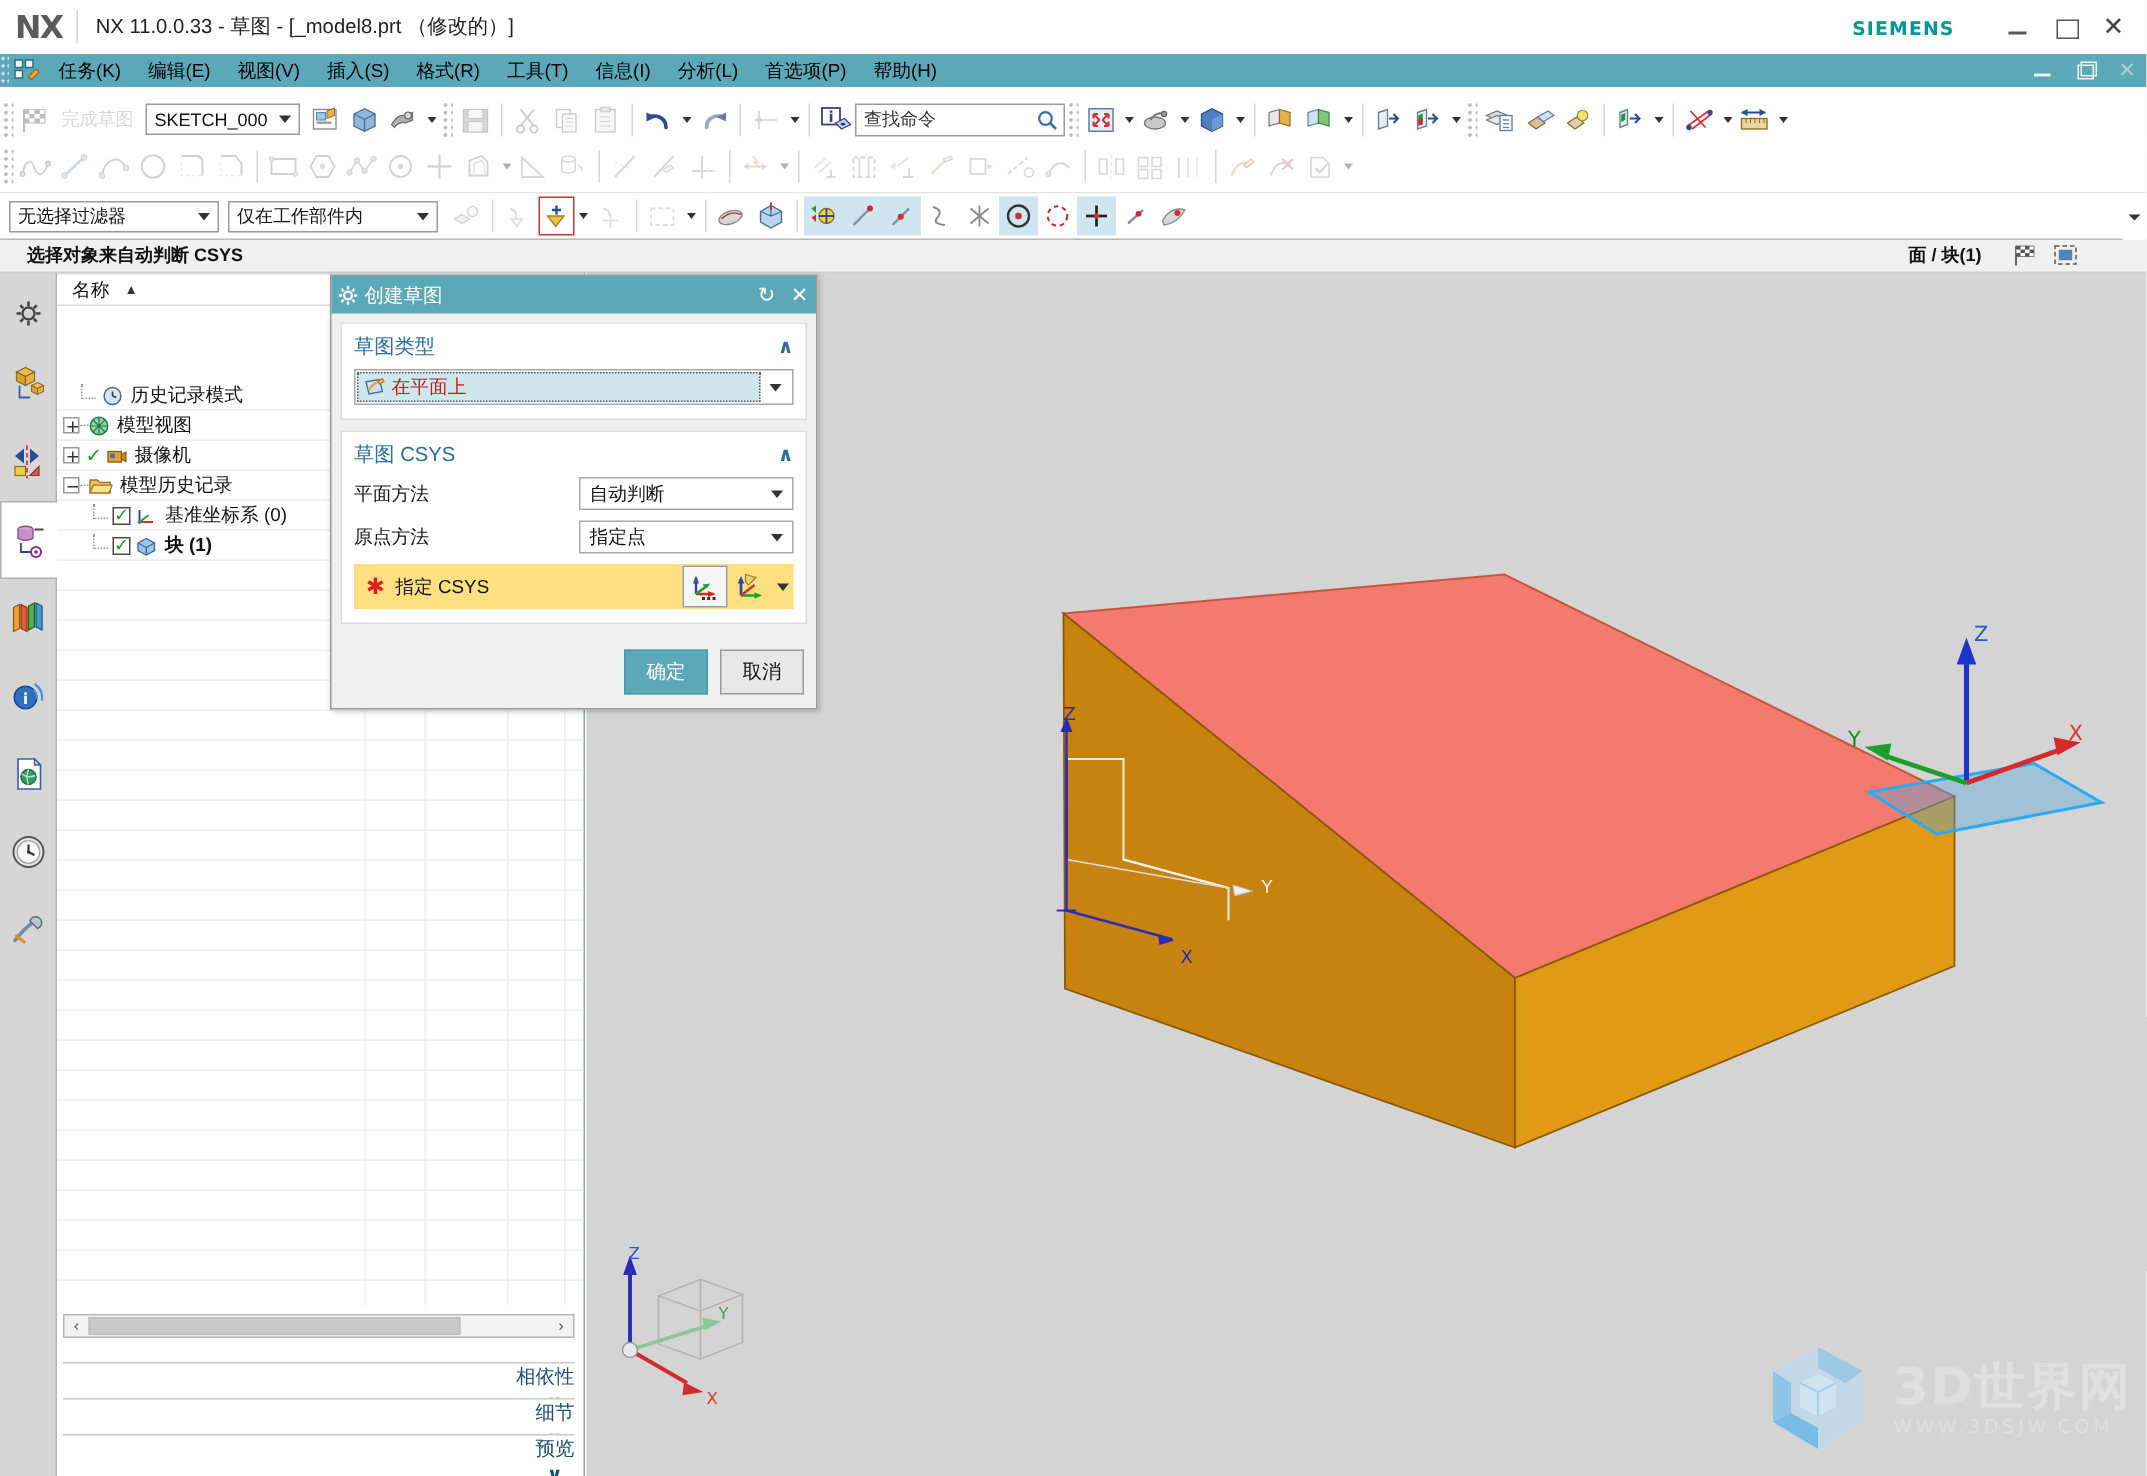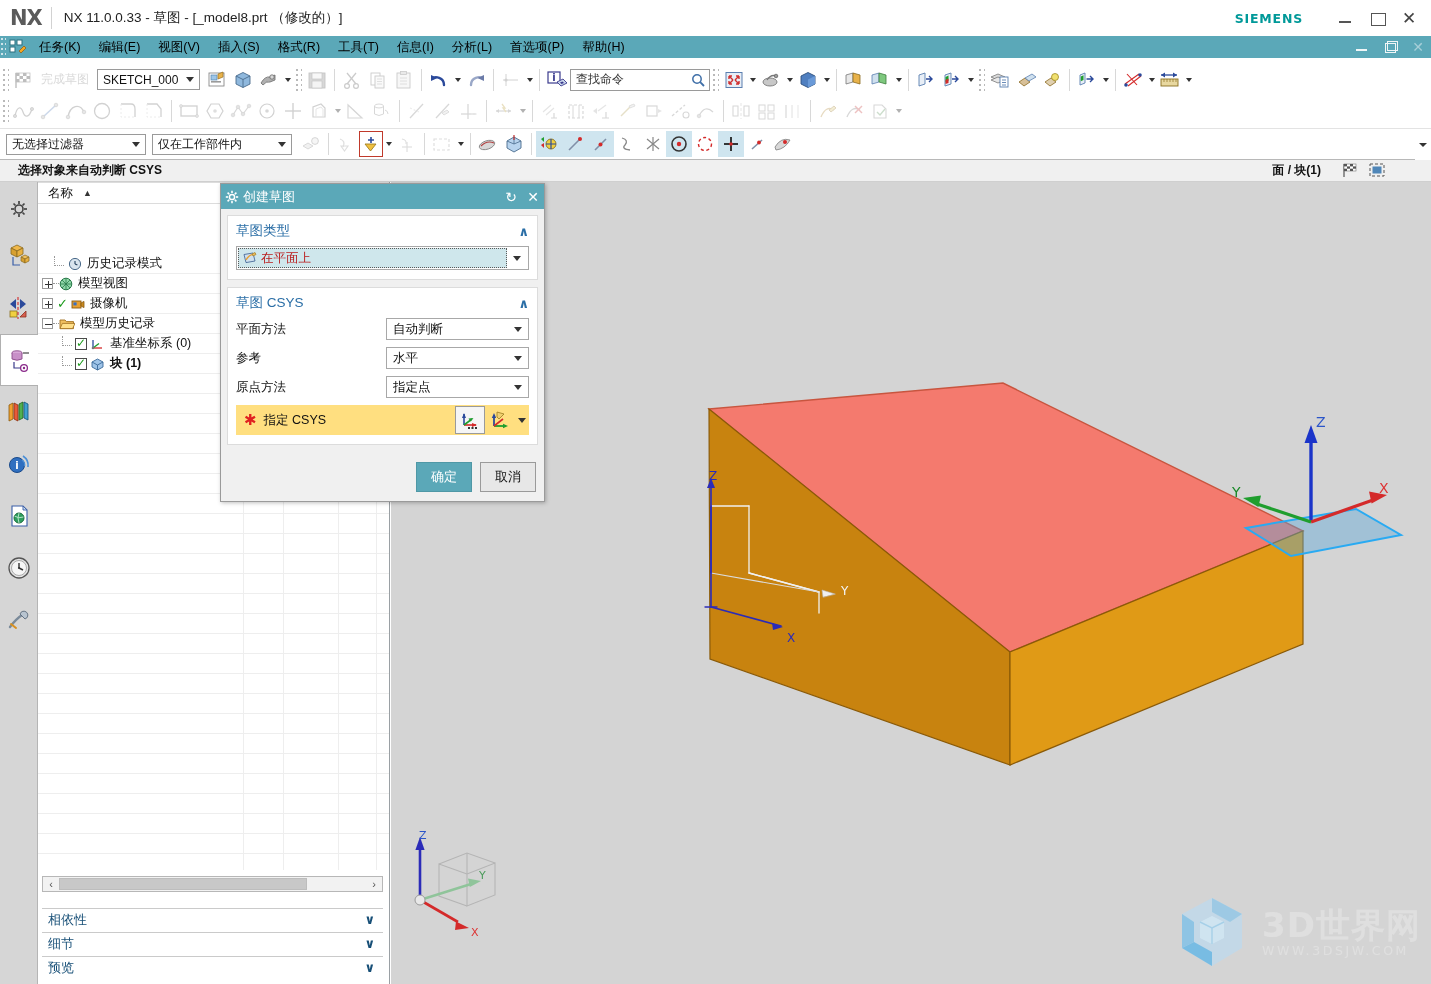--- a/index.html
+++ b/index.html
@@ -108,21 +108,21 @@
   .pm.plus::after { content:""; position:absolute; left:4.5px; top:2px; width:1.3px; height:7px; background:#333;}
   .cb { width:12px; height:12px; border:1px solid #4a4a4a; background:#fff; flex:0 0 12px; position:relative;}
   .cb::after { content:"✓"; position:absolute; left:0px; top:-3px; font-size:12px; color:#1a9a1a; font-weight:bold;}
   .gridrow { height:20px; border-bottom:1px solid #eeeeee; }
   .gridcol { position:absolute; top:0; bottom:0; width:1px; background:#eeeeee;}
   .nav-hscroll { position:absolute; left:4px; right:6px; bottom:92px; height:16px; border:1px solid #b7b7b7; background:#f2f2f2;
                  display:flex; align-items:center;}
   .hs-arrow { width:16px; height:14px; display:flex; align-items:center; justify-content:center; font-size:11px; color:#555;}
   .hs-thumb { height:12px; background:#c8c8c8; border:1px solid #bdbdbd; }
   .collapse-bar { position:absolute; left:4px; right:6px; height:22px; border-top:1px solid #cacaca;
-                  display:flex; align-items:center; justify-content:space-between; background:#fff;}
+                  display:flex; align-items:flex-end; justify-content:space-between; background:#fff;flex-direction:column;}
   .collapse-bar .cb-label { font-size:13px; color:#174f77; padding-left:6px;}
   .chev { font-size:13px; color:#174f77; padding-right:8px; font-weight:bold;}
 
   
   .viewport { position:absolute; left:391px; top:182px; width:1040px; height:802px; background:#d4d4d4; overflow:hidden;}
 
   
   .dialog { position:absolute; left:220px; top:183px; width:325px; background:#f0f0f0;
             border:1px solid #9a9a9a; box-shadow:1px 1px 4px rgba(0,0,0,0.25); z-index:50;}
   .dlg-title { height:25px; background:#5ba8b8; display:flex; align-items:center; color:#fff; font-size:13px;}
@@ -1219,27 +1219,20 @@
         </div>
 
         <div class="drow">
           <div class="dlabel">平面方法</div>
           <div class="dselect">
             <div class="dv">自动判断</div>
             <div class="dcar"></div>
           </div>
         </div>
 
-        <div class="drow">
-          <div class="dlabel">参考</div>
-          <div class="dselect">
-            <div class="dv">水平</div>
-            <div class="dcar"></div>
-          </div>
-        </div>
 
         <div class="drow">
           <div class="dlabel">原点方法</div>
           <div class="dselect">
             <div class="dv">指定点</div>
             <div class="dcar"></div>
           </div>
         </div>
 
         <div class="csysrow">

